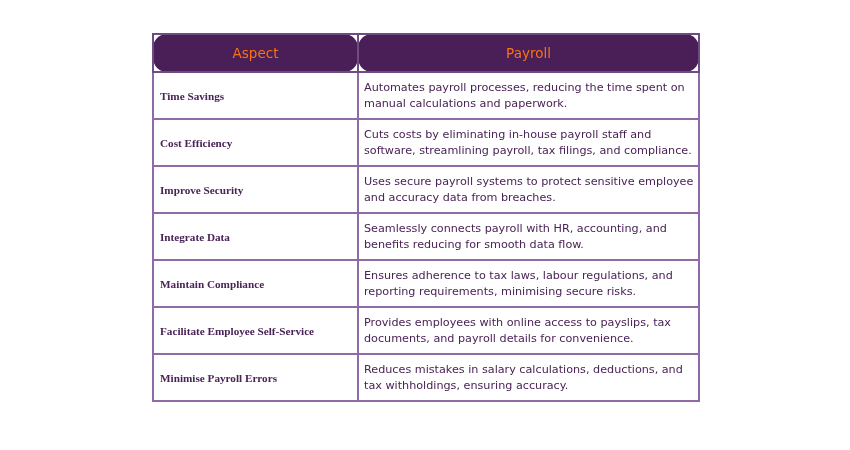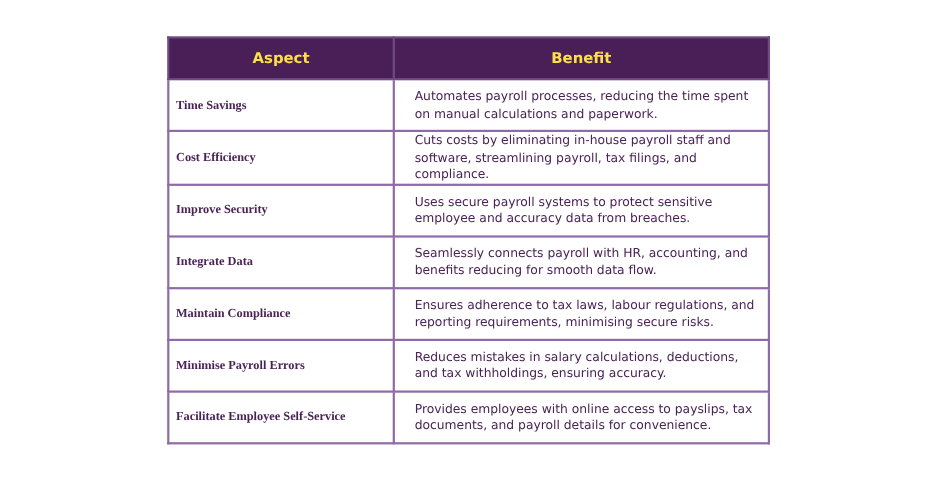--- a/index.html
+++ b/index.html
@@ -6,40 +6,41 @@
   body { width: 850px; height: 450px; position: relative; overflow: hidden; }
   .tbl {
     position: absolute; left: 152px; top: 33px; width: 546px;
     border-collapse: collapse; table-layout: fixed;
     font-family: "DejaVu Sans", sans-serif;
   }
   .tbl col.c1 { width: 205px; }
   .tbl col.c2 { width: 341px; }
   .tbl th, .tbl td { border: 2px solid #8f6aa6; }
   .tbl th {
-    background: #4a1f57; color: #fde047; height: 36px;
-    font-size: 13.5px; font-weight: bold; text-align: center; padding: 0;
+    background: #4a1f57; color: #f97316; height: 36px;
+    font-size: 13.5px; font-weight: normal; text-align: center; padding: 0;
     border-color: #6f4b84;
+    border-radius: 14px;
   }
   .tbl td { height: 45px; padding: 0 6px; color: #4a2356; vertical-align: middle; }
   .tbl td.aspect { font-size: 11.2px; font-weight: bold; font-family: Liberation Serif, serif; }
-  .tbl td.benefit { font-size: 11.2px; line-height: 15.5px; padding-left: 18px; padding-right: 4px; }
+  .tbl td.benefit { font-size: 11.2px; line-height: 15.5px; padding-left: 5px; padding-right: 4px; }
 </style>
 </head>
 <body>
 
 <table class="tbl">
   <colgroup>
       <col class="c1">
       <col class="c2">
     </colgroup>
   <thead>
     <tr>
       <th>Aspect</th>
-      <th>Benefit</th>
+      <th>Payroll</th>
     </tr>
   </thead>
   <tbody>
     <tr>
       <td class="aspect">Time Savings</td>
       <td class="benefit">Automates payroll processes, reducing the time spent on manual calculations and paperwork.</td>
     </tr>
     <tr>
       <td class="aspect">Cost Efficiency</td>
       <td class="benefit">Cuts costs by eliminating in-house payroll staff and software, streamlining payroll, tax filings, and compliance.</td>
@@ -50,21 +51,21 @@
     </tr>
     <tr>
       <td class="aspect">Integrate Data</td>
       <td class="benefit">Seamlessly connects payroll with HR, accounting, and benefits reducing for smooth data flow.</td>
     </tr>
     <tr>
       <td class="aspect">Maintain Compliance</td>
       <td class="benefit">Ensures adherence to tax laws, labour regulations, and reporting requirements, minimising secure risks.</td>
     </tr>
     <tr>
+      <td class="aspect">Facilitate Employee Self-Service</td>
+      <td class="benefit">Provides employees with online access to payslips, tax documents, and payroll details for convenience.</td>
+    </tr>
+    <tr>
       <td class="aspect">Minimise Payroll Errors</td>
       <td class="benefit">Reduces mistakes in salary calculations, deductions, and tax withholdings, ensuring accuracy.</td>
-    </tr>
-    <tr>
-      <td class="aspect">Facilitate Employee Self-Service</td>
-      <td class="benefit">Provides employees with online access to payslips, tax documents, and payroll details for convenience.</td>
     </tr>
   </tbody>
 </table>
 
 </body></html>

